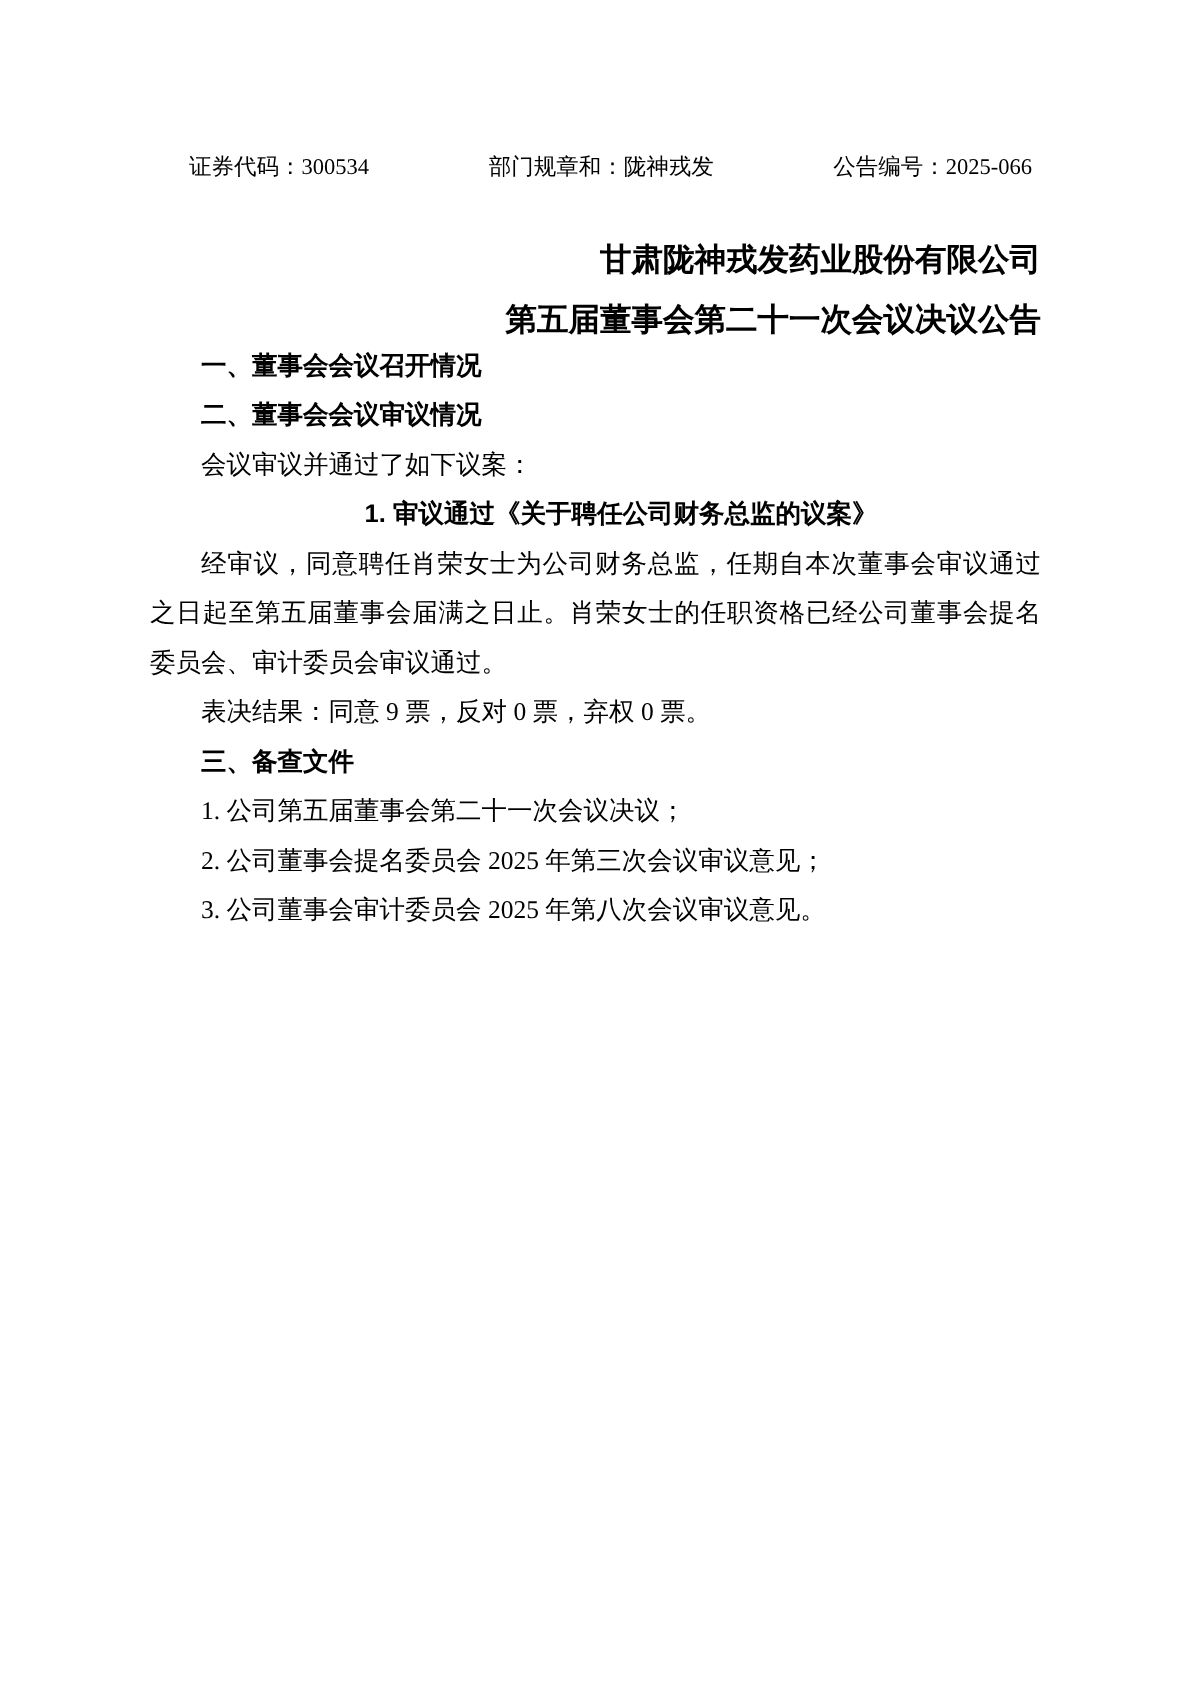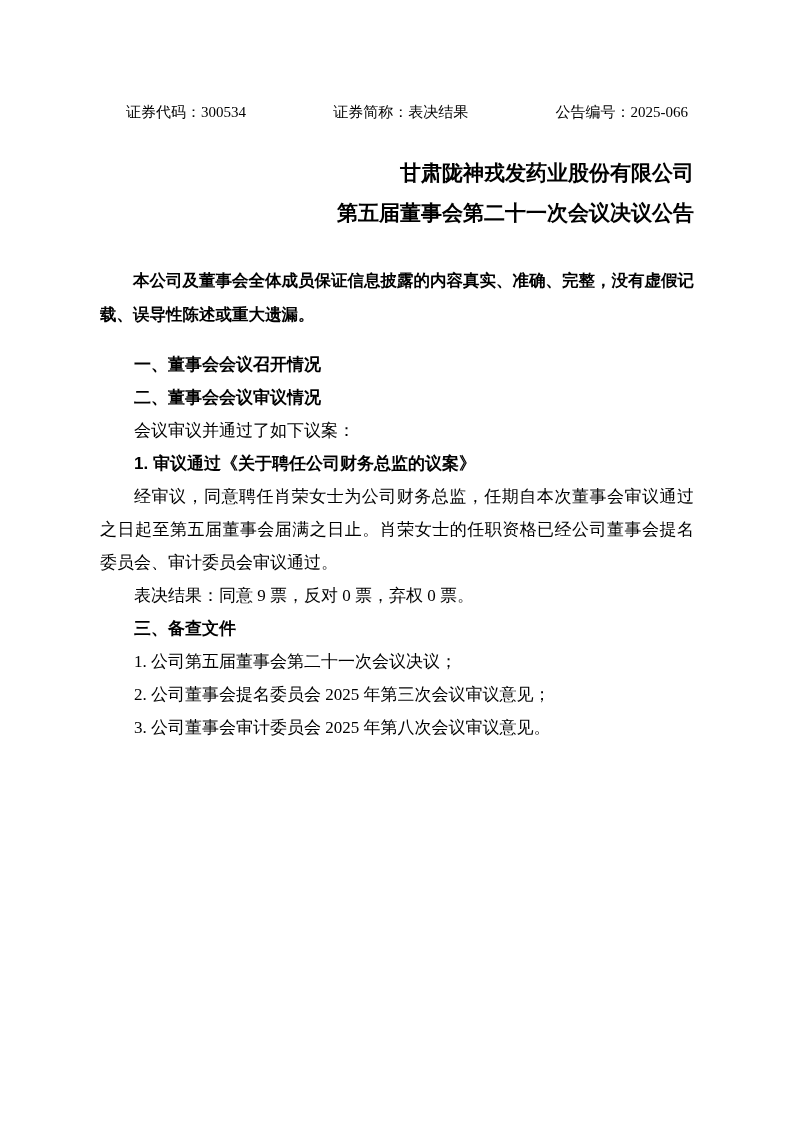--- a/index.html
+++ b/index.html
@@ -56,38 +56,37 @@
     text-indent: 2em;
   }
   .blk.heading {
     font-weight: bold;
     font-family: "Liberation Sans", "DejaVu Sans", sans-serif;
     text-align: left;
   }
   .blk.subheading {
     font-weight: bold;
     font-family: "Liberation Sans", "DejaVu Sans", sans-serif;
-    text-align: left;
+    text-align: center;
   }
 </style>
 </head>
 <body>
 
 <div class="page">
 
   <div class="header-row">
     <span>证券代码：300534</span>
-    <span>证券简称：表决结果</span>
+    <span>部门规章和：陇神戎发</span>
     <span>公告编号：2025-066</span>
   </div>
 
   <div class="doc-title first">甘肃陇神戎发药业股份有限公司</div>
   <div class="doc-title second">第五届董事会第二十一次会议决议公告</div>
 
-  <p class="statement">本公司及董事会全体成员保证信息披露的内容真实、准确、完整，没有虚假记载、误导性陈述或重大遗漏。</p>
 
   <div class="body-blocks">
     <p class="blk heading">一、董事会会议召开情况</p>
     <p class="blk heading">二、董事会会议审议情况</p>
     <p class="blk para">会议审议并通过了如下议案：</p>
     <p class="blk subheading">1. 审议通过《关于聘任公司财务总监的议案》</p>
     <p class="blk para">经审议，同意聘任肖荣女士为公司财务总监，任期自本次董事会审议通过之日起至第五届董事会届满之日止。肖荣女士的任职资格已经公司董事会提名委员会、审计委员会审议通过。</p>
     <p class="blk para">表决结果：同意 9 票，反对 0 票，弃权 0 票。</p>
     <p class="blk heading">三、备查文件</p>
     <p class="blk para">1. 公司第五届董事会第二十一次会议决议；</p>

